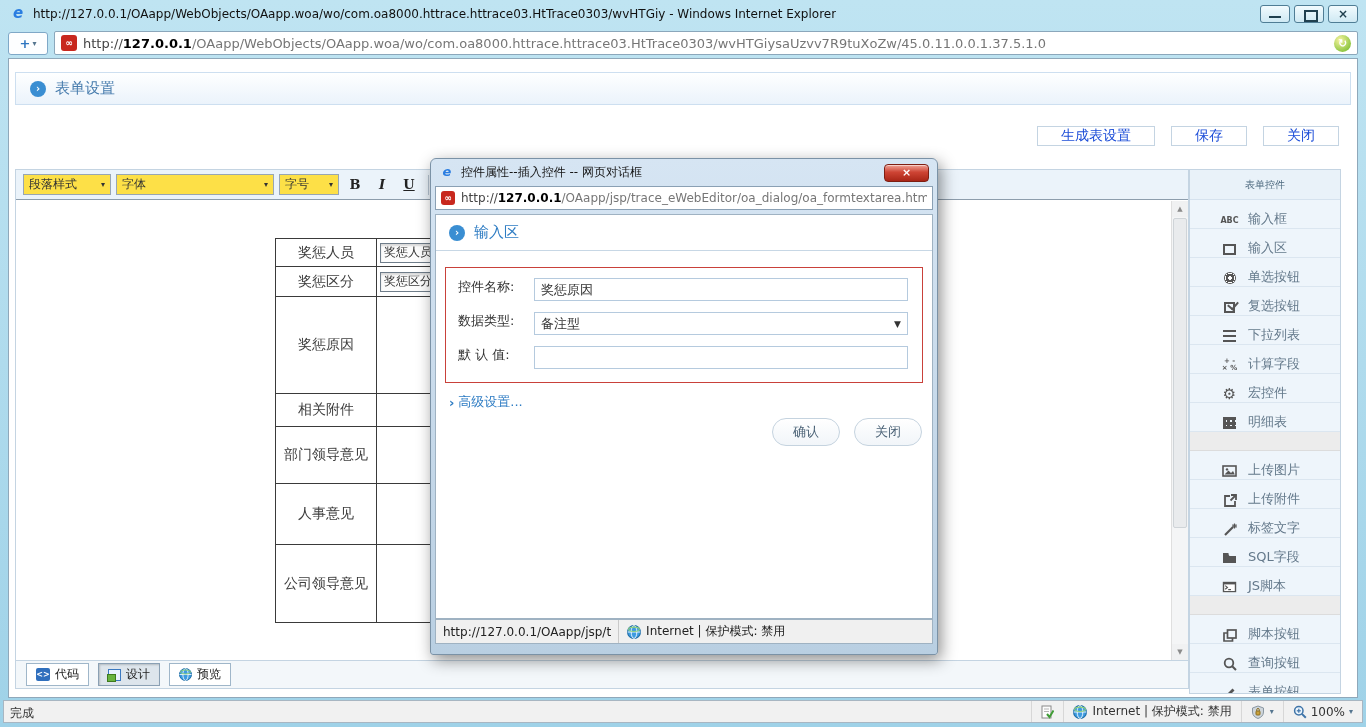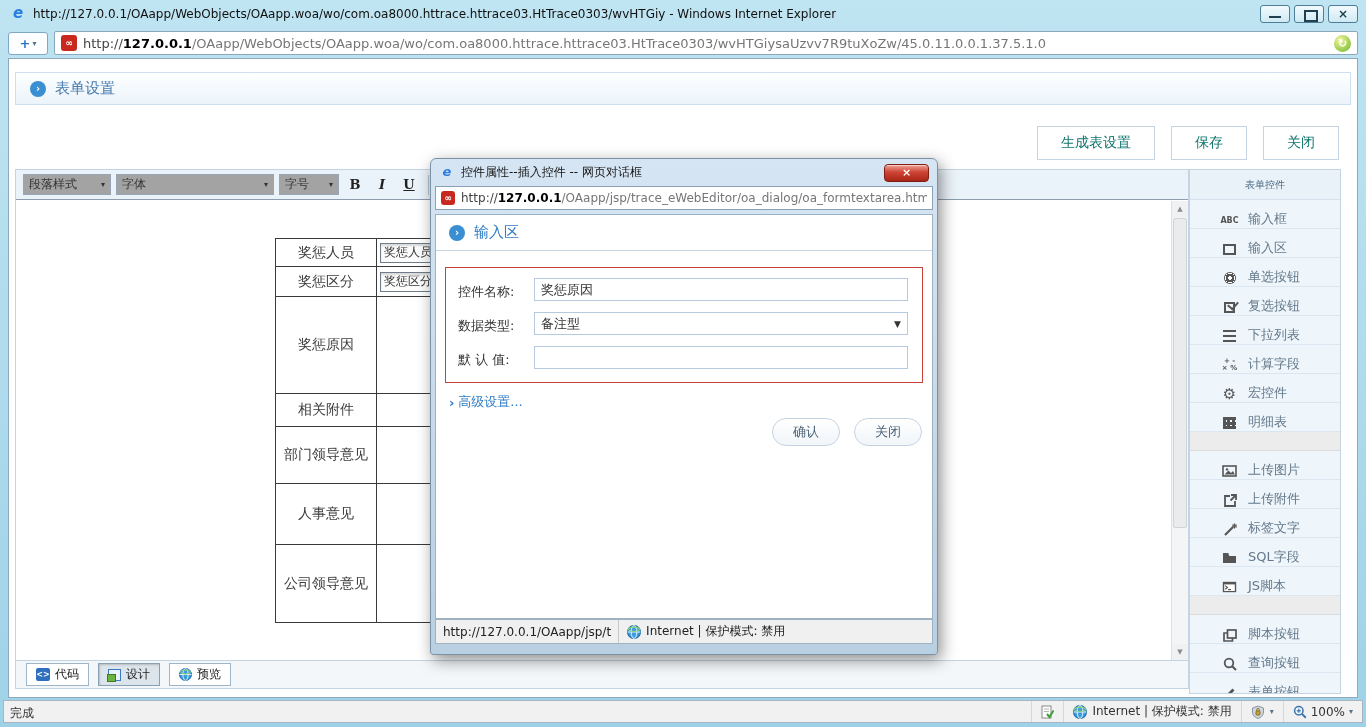--- a/index.html
+++ b/index.html
@@ -39,29 +39,29 @@
   
   .page { position:absolute; left:8px; right:8px; top:58px; height:640px;
           background:#fff; border:1px solid #8fa8ba; }
   .page-header { position:absolute; left:6px; right:6px; top:13px; height:33px;
                  background:linear-gradient(#feffff,#ebf3fb); border:1px solid #cddff0;
                  display:flex; align-items:center; gap:9px; padding:0 14px; }
   .blue-circle { width:16px; height:16px; border-radius:50%; background:#3a8ed2; color:#fff;
                  font-size:10px; font-weight:bold; text-align:center; line-height:15px; flex:0 0 auto; }
   .page-header-text { color:#477cad; font-size:15px; }
   .actions { position:absolute; top:67px; right:18px; display:flex; gap:16px; }
-  .action-btn { height:34px; padding:0 23px; background:#fff; border:1px solid #c4d4e2;
-                color:#0f766e; font-size:14px; display:flex; align-items:center; cursor:default; }
+  .action-btn { height:20px; padding:0 23px; background:#fff; border:1px solid #c4d4e2;
+                color:#1d4ed8; font-size:14px; display:flex; align-items:center; cursor:default; }
 
   
   .editor { position:absolute; left:6px; top:110px; width:1174px; height:520px;
             border:1px solid #c4d4e2; background:#fff; }
   .toolbar { height:30px; background:#ebf3fa; border-bottom:1px solid #8d9dac;
              display:flex; align-items:center; gap:5px; padding:0 7px; }
-  .tb-select { background:#a3a3a3; border:1px solid #98a6b3; height:21px; font-size:12px; color:#333;
+  .tb-select { background:#fde047; border:1px solid #98a6b3; height:21px; font-size:12px; color:#333;
                display:flex; align-items:center; justify-content:space-between; padding:0 5px; }
   .tb-caret { font-size:8px; color:#333; margin-left:6px; }
   .tb-btn { width:22px; height:22px; display:flex; align-items:center; justify-content:center;
             font-family:"DejaVu Serif","Liberation Serif",serif; font-weight:bold; font-size:13px; color:#222; }
   .tb-sep { width:1px; height:20px; background:#b5c3d0; margin:0 3px; }
   .canvas { position:absolute; top:31px; left:0; right:0; bottom:28px; background:#fff; overflow:hidden; }
   .vscroll { position:absolute; right:0; top:0; bottom:0; width:17px; background:#f4f5f6; border-left:1px solid #dfdfdf; }
   .vs-arrow { position:absolute; left:0; right:0; height:16px; background:#f0f1f2; color:#8b8b8b;
               font-size:7px; text-align:center; line-height:16px; }
   .vs-up { top:0; } .vs-down { bottom:0; }
@@ -124,21 +124,21 @@
                color:#fff; font-size:11px; font-weight:bold; text-align:center; line-height:16px;
                box-shadow:inset 0 1px 0 rgba(255,255,255,.5); }
   .dlg-address { margin:0 4px; height:24px; background:#fff; border:1px solid #8aa0b4;
                  display:flex; align-items:center; gap:6px; padding:0 5px; font-size:12px; overflow:hidden; }
   .dlg-body { position:absolute; left:4px; right:4px; top:55px; bottom:35px; background:#fff;
               border:1px solid #9fb2c2; overflow:hidden; }
   .dlg-section { height:36px; display:flex; align-items:center; gap:9px; padding:0 13px;
                  border-bottom:1px solid #c7d7e5; }
   .dlg-section-text { color:#2e7cc3; font-size:15px; }
   .red-box { position:absolute; left:9px; right:9px; top:52px; height:116px; border:1px solid #c9413a; }
-  .fld-row { position:absolute; left:22px; right:24px; height:23px; display:flex; align-items:flex-end; }
+  .fld-row { position:absolute; left:22px; right:24px; height:23px; display:flex; align-items:flex-start; }
   .fld-label { width:76px; font-size:13px; color:#333; flex:0 0 auto; }
   .fld-input { flex:1; height:23px; border:1px solid #b5cade; font-size:13px; color:#333;
                padding:0 6px; font-family:inherit; outline:none; }
   .fld-select { flex:1; height:23px; border:1px solid #b5cade; font-size:13px; color:#333;
                 display:flex; align-items:center; justify-content:space-between; padding:0 6px; }
   .sel-caret { font-size:9px; color:#333; }
   .dlg-link { position:absolute; left:13px; top:178px; color:#2e7cc3; font-size:13px;
               display:flex; align-items:center; gap:4px; cursor:default; }
   .link-arrow { font-weight:bold; font-size:13px; }
   .dlg-buttons { position:absolute; right:10px; top:203px; display:flex; gap:14px; }

